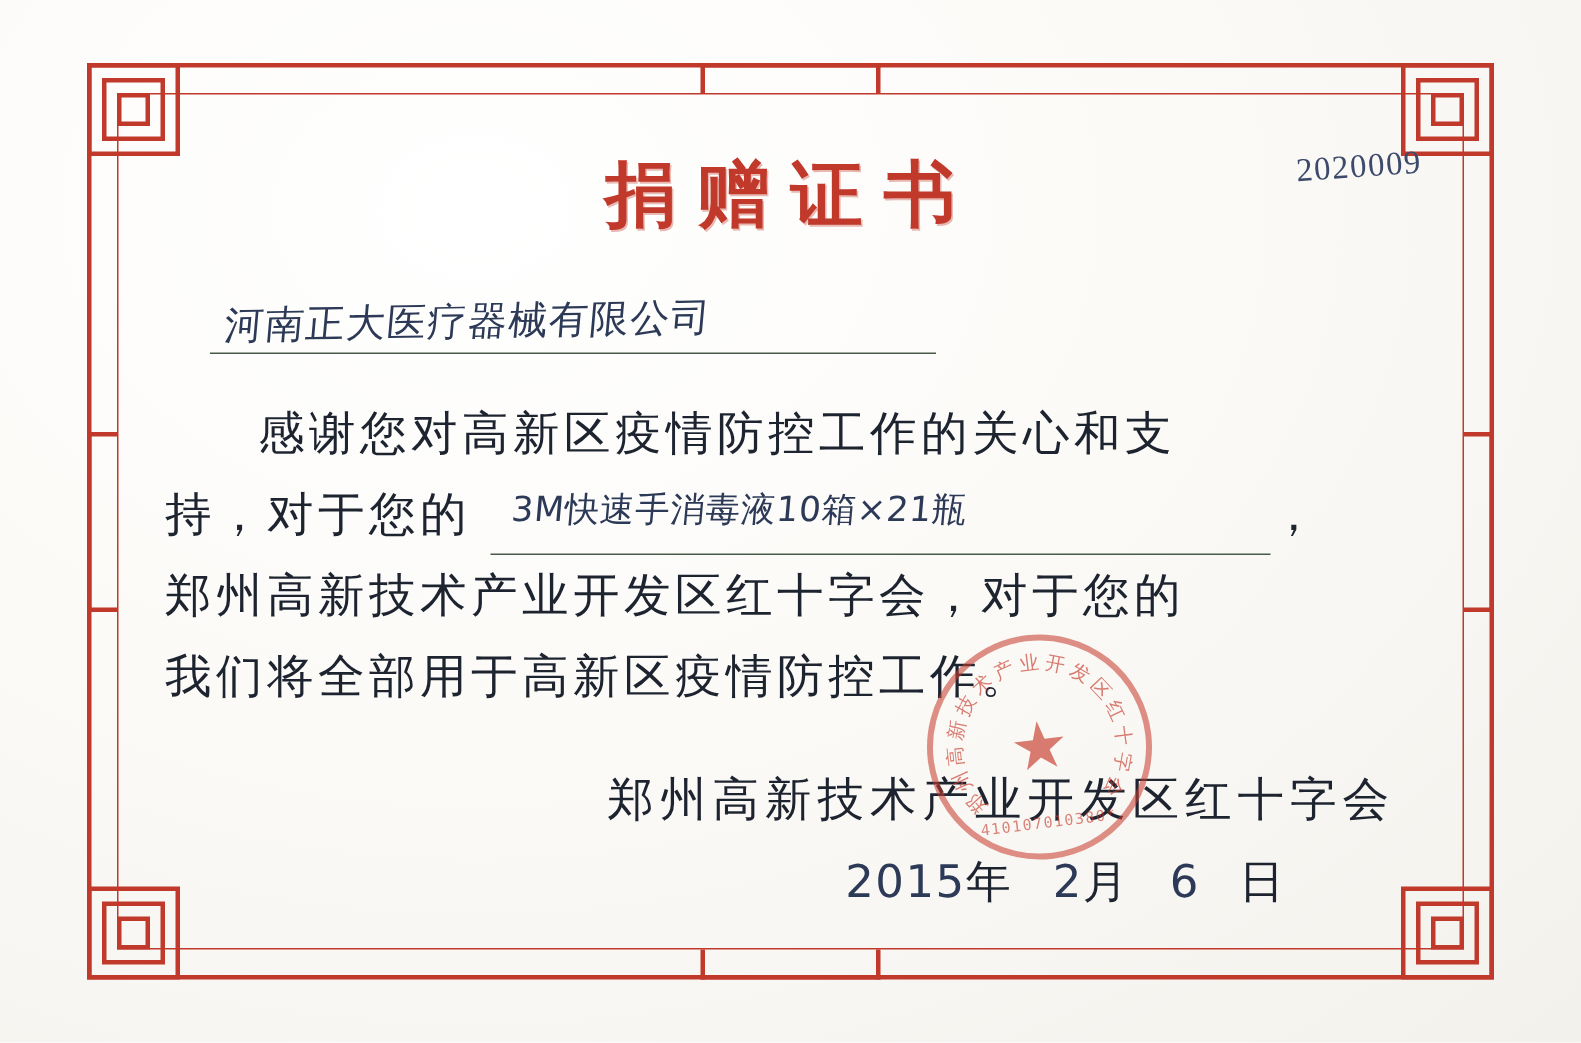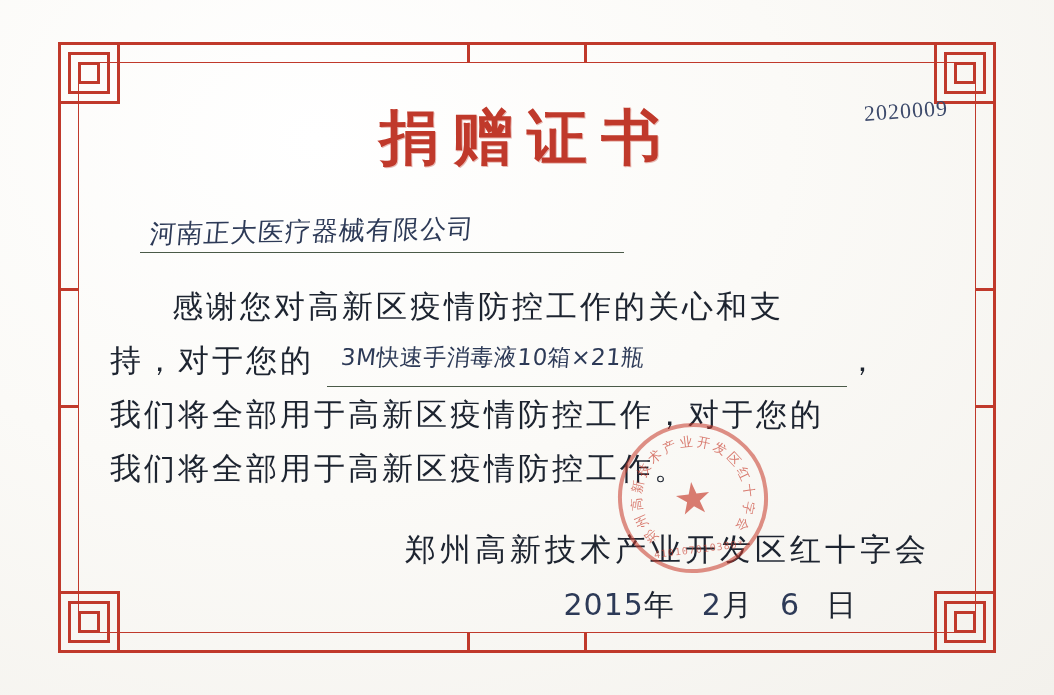--- a/index.html
+++ b/index.html
@@ -60,21 +60,21 @@
   .edge-right{top:50%;transform:translateY(-50%);right:58px;width:20px;height:120px;border-left:none;}
 
   
   .content{
     position:absolute;
     left:110px;top:80px;right:110px;bottom:80px;
   }
   .doc-title{
     text-align:center;
     margin-top:18px;
-    font-size:60px;
+    font-size:48px;
     letter-spacing:14px;
     color:#c0392b;
     font-weight:bold;
     font-family:"DejaVu Serif","Liberation Serif",serif;
     text-shadow:1px 1px 0 rgba(192,57,43,.35);
   }
   .serial{
     position:absolute;
     right:-4px;top:18px;
     font-size:22px;
@@ -242,21 +242,21 @@
     <div class="body-text">
       <div>
         <span class="para-indent"></span><span>感谢您对高新区疫情防控工作的关心和支</span>
       </div>
       <div>
         <span>持，对于您的</span>
         <span class="blank-wrap">
           <span class="blank-hand">3M快速手消毒液10箱×21瓶</span>
         </span><span>，</span>
       </div>
-      <div>我们将全部用于高新区疫情防控工作，对于您的</div>
+      <div>郑州高新技术产业开发区红十字会，对于您的</div>
       <div>我们将全部用于高新区疫情防控工作。</div>
     </div>
 
     <div class="signature">郑州高新技术产业开发区红十字会</div>
 
     <div class="date-line">
       <span class="hand">2015</span><span>年</span><span class="gap"></span><span class="hand">2</span><span>月</span><span class="gap"></span><span class="hand">6</span><span class="gap"></span><span>日</span>
     </div>
 
     <div class="seal">

